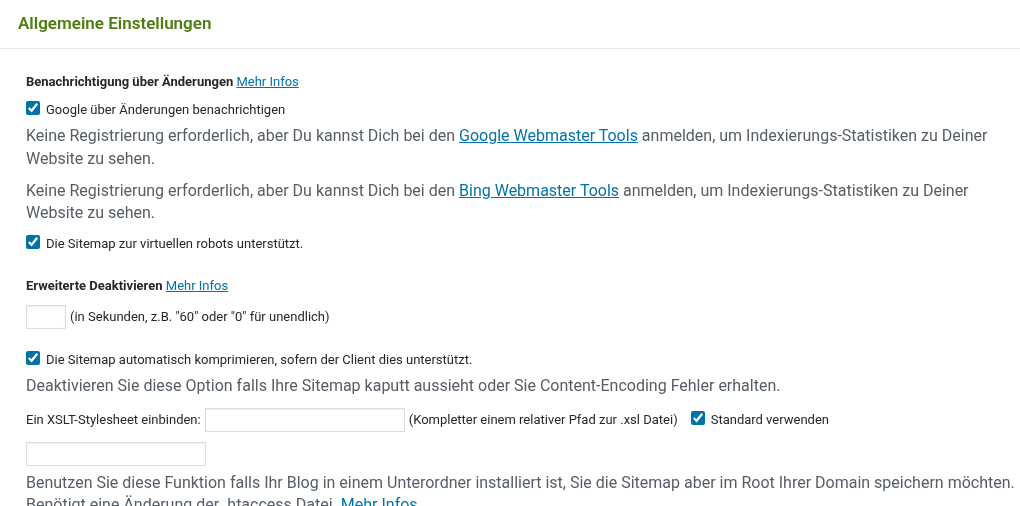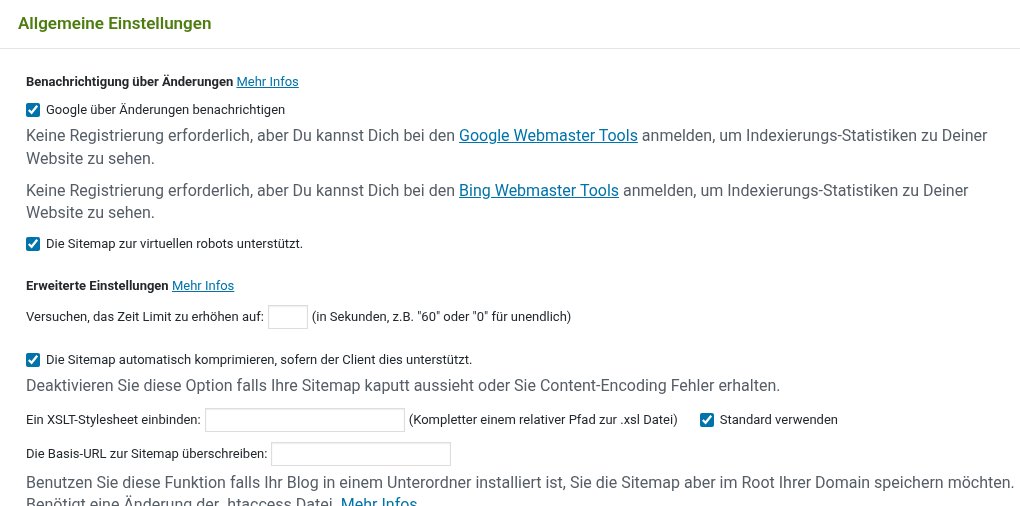--- a/index.html
+++ b/index.html
@@ -40,21 +40,20 @@
     margin: 6px 0;
     font-size: 13px;
     color: #23282d;
     display: flex;
     align-items: center;
     flex-wrap: wrap;
     gap: 4px;
   }
   .row label {
     display: inline-flex;
-    align-items: center;
     gap: 6px;
   }
   .desc {
     font-size: 16px;
     color: #555d66;
     margin: 2px 0 10px 0;
   }
   input[type="checkbox"] {
     width: 14px;
     height: 14px;
@@ -100,51 +99,49 @@
     </div>
 
     <div class="row">
       <label>
         <input type="checkbox" checked="" style="">
         <span>Die Sitemap zur virtuellen robots unterstützt.</span>
       </label>
     </div>
 
     <div class="section-header">
-      <span>Erweiterte Einstellungen</span>
+      <span>Erweiterte Deaktivieren</span>
       <a href="#" class="link">Mehr Infos</a>
     </div>
 
 
     <div class="row" style="margin-top:10px;">
-      <span>Versuchen, das Zeit Limit zu erhöhen auf:</span>
       <input type="text" class="small" style="">
       <span>(in Sekunden, z.B. "60" oder "0" für unendlich)</span>
     </div>
 
     <div class="row" style="margin-top:22px;">
       <label>
         <input type="checkbox" checked="" style="">
         <span>Die Sitemap automatisch komprimieren, sofern der Client dies unterstützt.</span>
       </label>
     </div>
     <div class="desc">Deaktivieren Sie diese Option falls Ihre Sitemap kaputt aussieht oder Sie Content-Encoding Fehler erhalten.</div>
 
     <div class="row">
       <span>Ein XSLT-Stylesheet einbinden:</span>
       <input type="text" class="medium" style="">
       <span>(Kompletter einem relativer Pfad zur .xsl Datei)</span>
-      <label style="margin-left:18px;">
+      <label style="margin-left:9px;">
         <input type="checkbox" checked="" style="">
         <span>Standard verwenden</span>
       </label>
     </div>
 
     <div class="row" style="margin-top:10px;">
-      <span>Die Basis-URL zur Sitemap überschreiben:</span>
       <input type="text" class="wide" style="">
     </div>
     <div class="desc">
       <span>Benutzen Sie diese Funktion falls Ihr Blog in einem Unterordner installiert ist, Sie die Sitemap aber im Root Ihrer Domain speichern möchten. Benötigt eine Änderung der .htaccess Datei. </span><a href="#" class="link">Mehr Infos</a>
     </div>
 
   </div>
 </div>
 
 </body></html>

